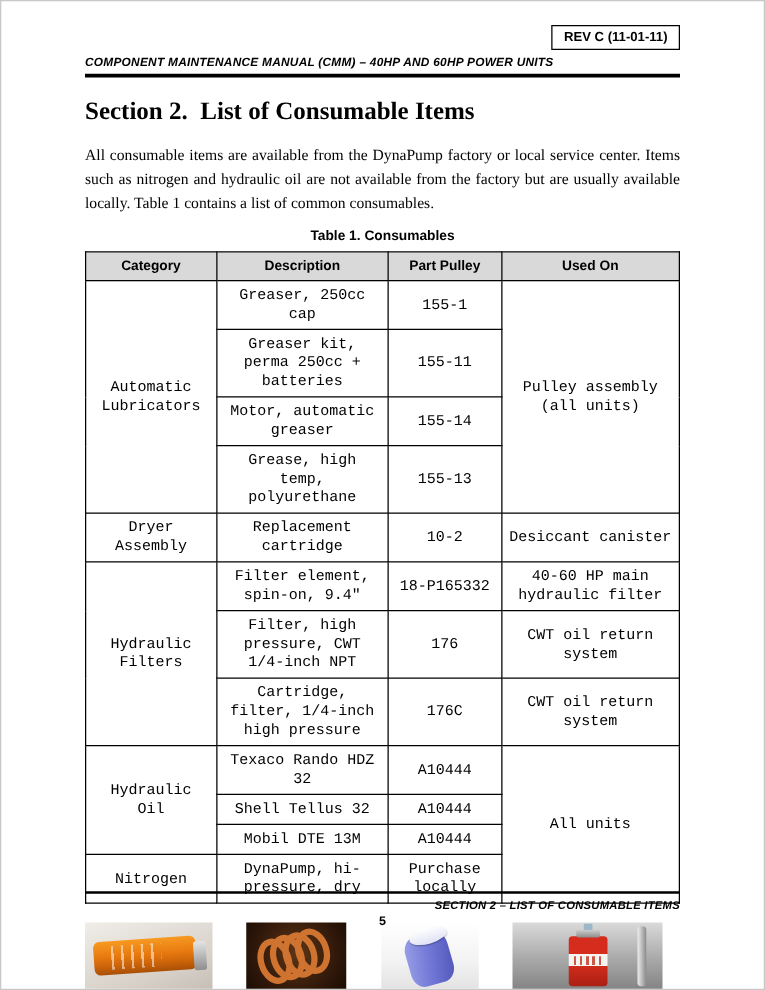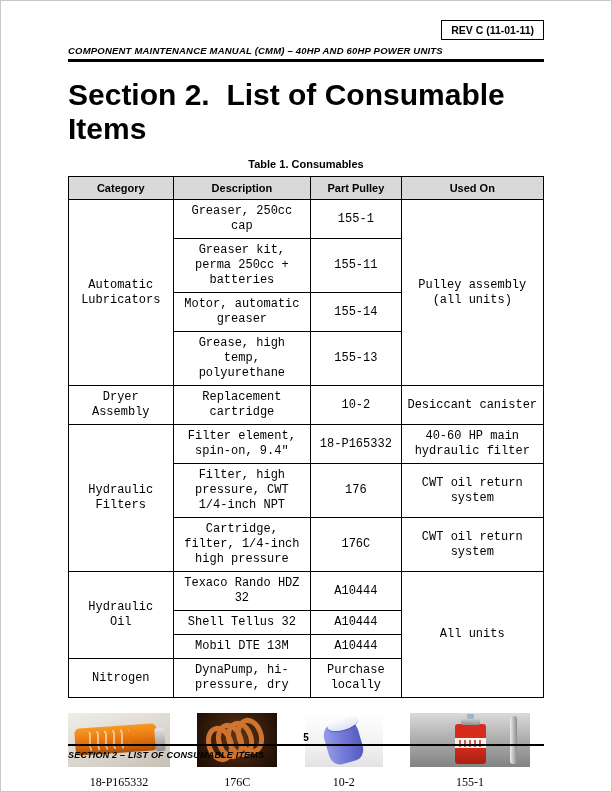--- a/index.html
+++ b/index.html
@@ -31,22 +31,22 @@
     margin-top:5px;
     padding-bottom:3px;
     border-bottom:3px solid #000;
     font:bold italic 9.5px "Liberation Sans",sans-serif;
     font-style:italic;
     letter-spacing:.2px;
   }
 
   .section-title{
     margin:16px 0 0 0;
-    font-family:Liberation Sans, sans-serif;
-    font-size:30px;
+    font-family:Liberation Serif, serif;
+    font-size:20px;
     font-weight:bold;
     white-space:pre-wrap;
   }
 
   .intro{
     margin:14px 0 0 0;
     font-size:12.5px;
     line-height:1.5;
     text-align:justify;
   }
@@ -148,45 +148,47 @@
   .p4-can::after{
     content:"";position:absolute;left:4px;top:16px;width:23px;height:7px;
     background:repeating-linear-gradient(90deg,#c2311f 0 2px,transparent 2px 5px);
     opacity:.8;
   }
   .p4-cap{position:absolute;left:51px;bottom:42px;width:19px;height:7px;border-radius:2px;background:linear-gradient(180deg,#d6d6d6,#8d8d8d);}
   .p4-nozzle{position:absolute;left:57px;bottom:48px;width:7px;height:5px;border-radius:1px;background:#9cb7ca;}
 
   
   .footer{
-    position:absolute;left:67px;right:67px;top:743px;
+    position:absolute;left:67px;right:67px;top:712px;
     border-top:2px solid #000;
     padding-top:4px;
     font:bold italic 9px "Liberation Sans",sans-serif;
     font-style:italic;
     letter-spacing:.2px;
+    text-align:right;
   }
   .page-number{
     position:absolute;left:0;right:0;top:731px;
     text-align:center;
     font:bold 10px "Liberation Sans",sans-serif;
   }
 </style>
 </head>
 <body>
 
 <div class="page">
   <div class="content">
 
     <div class="rev-box">REV C (11-01-11)</div>
 
     <div class="doc-header">COMPONENT MAINTENANCE MANUAL (CMM) – 40HP AND 60HP POWER UNITS</div>
 
     <h1 class="section-title">Section 2.  List of Consumable Items</h1>
 
+    <p class="intro">All consumable items are available from the DynaPump factory or local service center. Items such as nitrogen and hydraulic oil are not available from the factory but are usually available locally. Table 1 contains a list of common consumables.</p>
 
     <div class="table-caption">Table 1. Consumables</div>
 
     <table class="consumables">
       <thead>
         <tr>
           <th class="col-category">Category</th>
           <th class="col-description">Description</th>
           <th class="col-part">Part Pulley</th>
           <th class="col-used">Used On</th>

